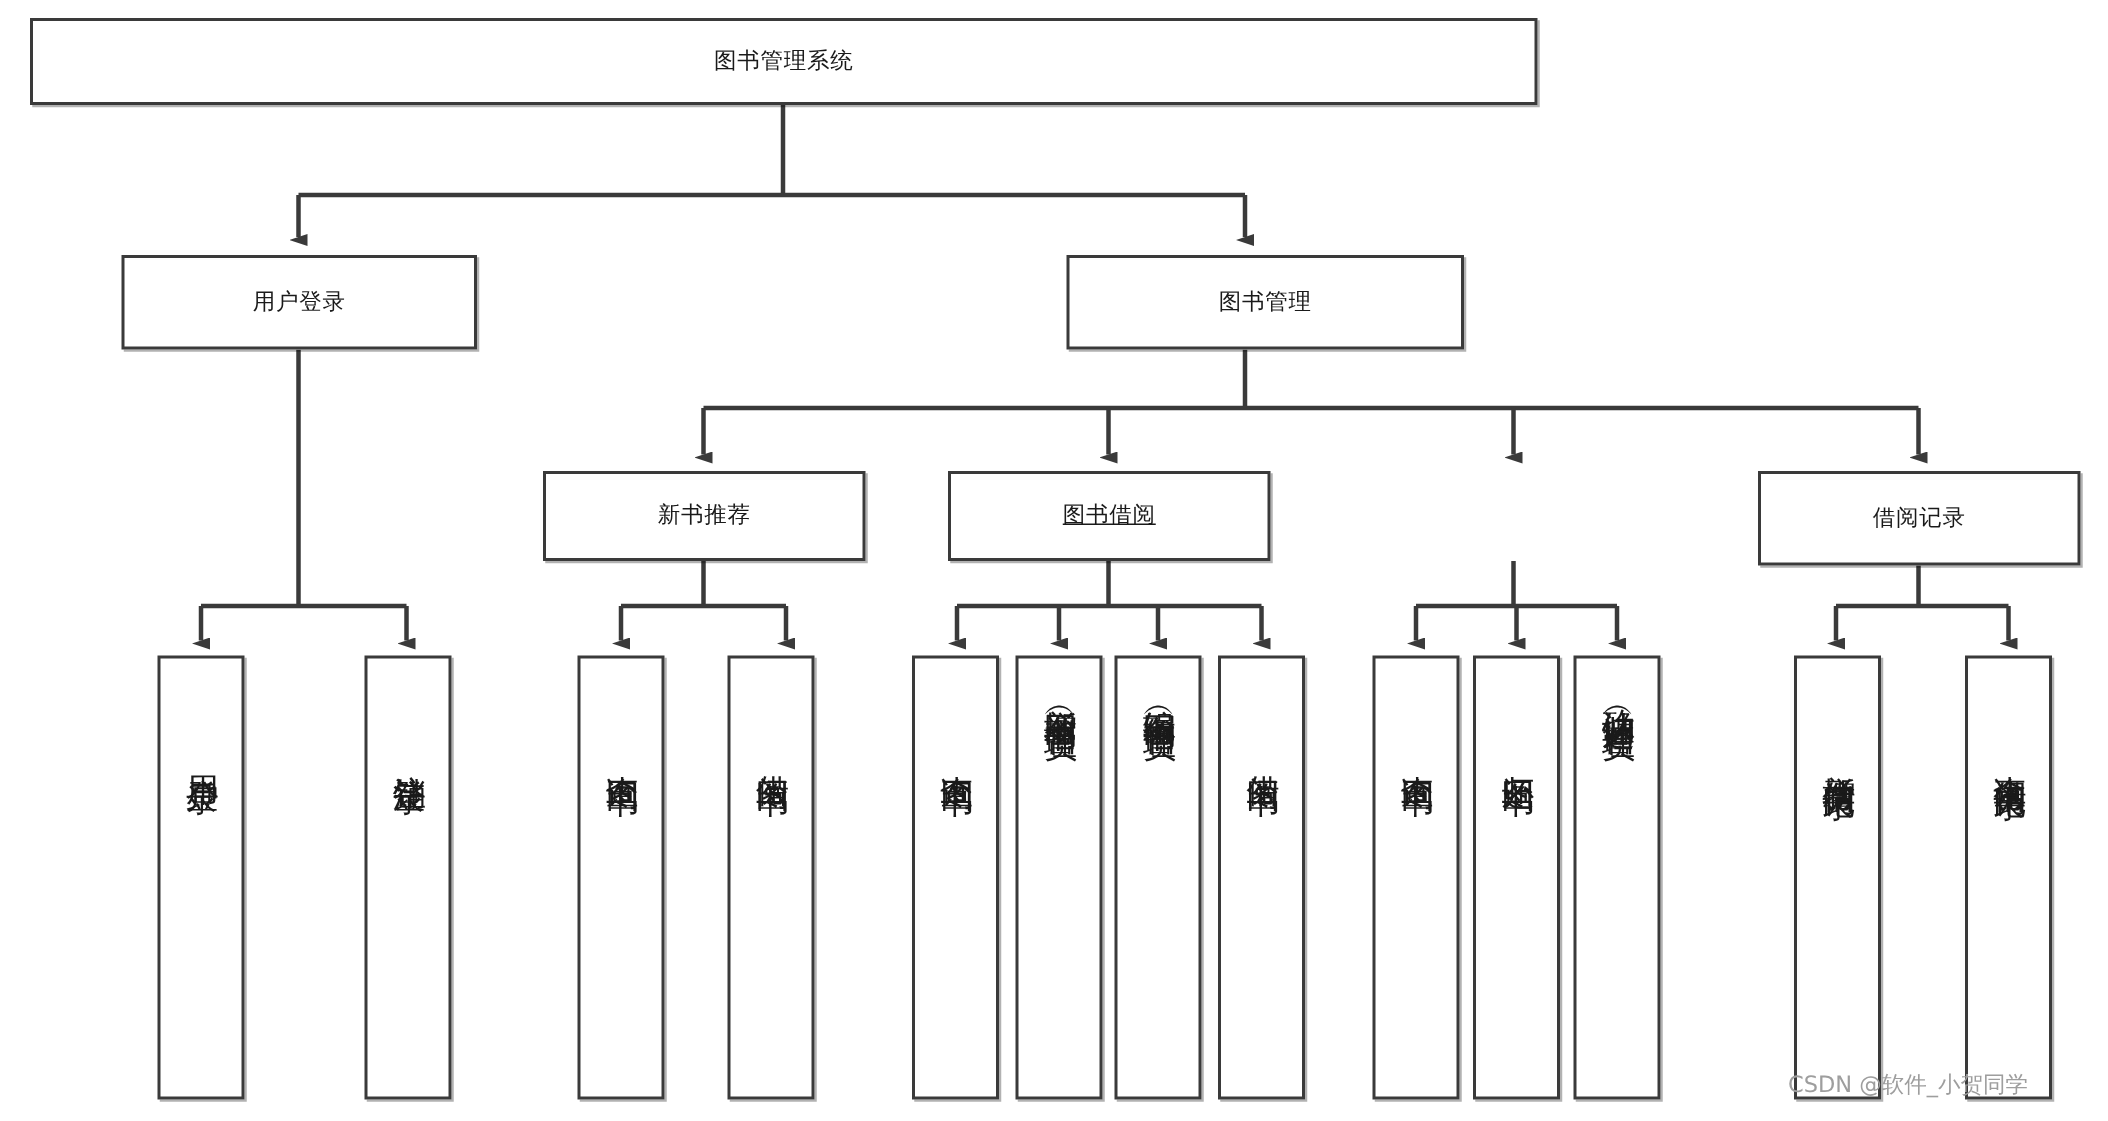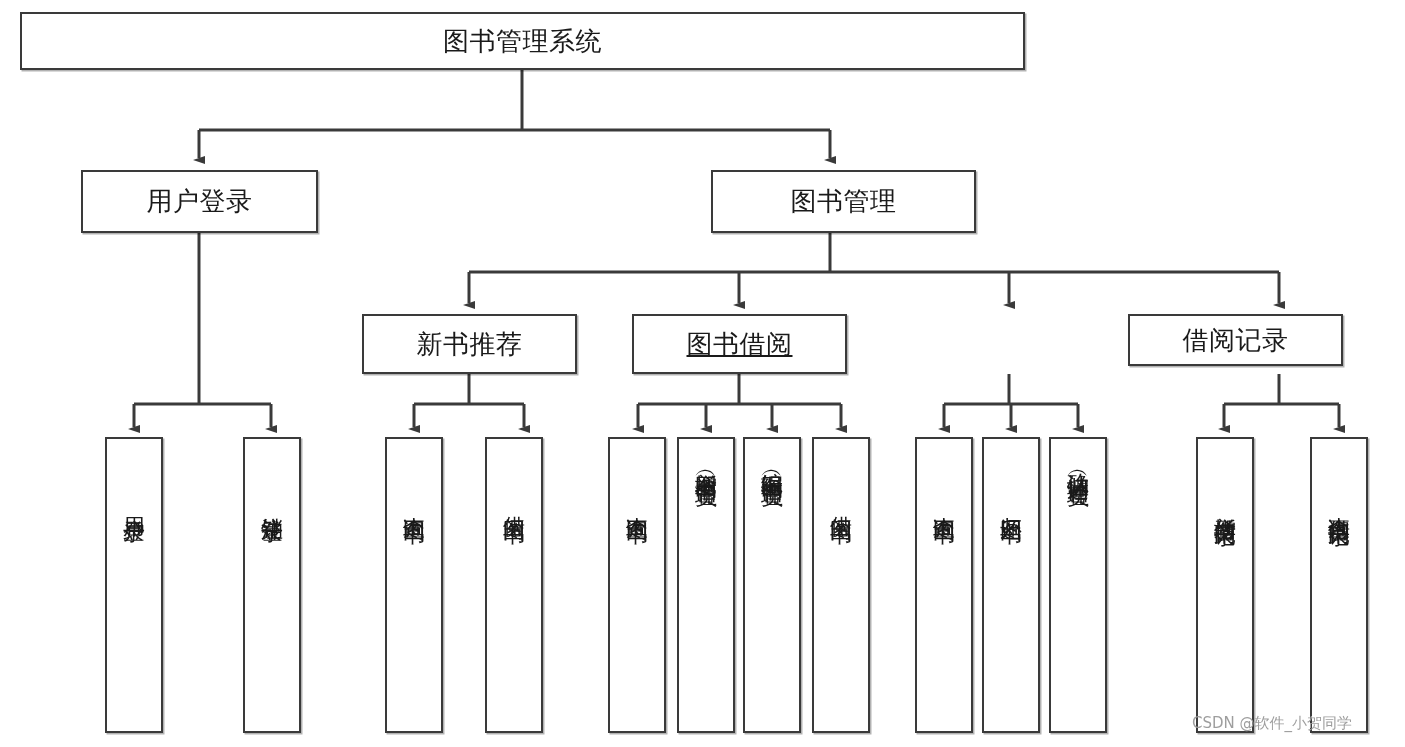--- a/index.html
+++ b/index.html
@@ -37,21 +37,21 @@
     color: #1a1a1a;
   }
   .node .label {
     display: block;
     text-align: center;
     line-height: 1.18;
     letter-spacing: 0.5px;
   }
   .node.horiz .label {
     writing-mode: horizontal-tb;
-    font-size: 26px;
+    font-size: 15px;
   }
   .node.vert {
     align-items: flex-start;
     padding-top: 12px;
   }
   .node.vert .label {
     writing-mode: vertical-rl;
     text-orientation: upright;
     font-size: 22px;
     line-height: 1.0;
@@ -140,21 +140,21 @@
   <div class="node horiz" style="left:711px; top:170px; width:265px; height:63px;">
     <span class="label">图书管理</span>
   </div>
 
   <div class="node horiz" style="left:362px; top:314px; width:215px; height:60px;">
     <span class="label">新书推荐</span>
   </div>
   <div class="node horiz" style="left:632px; top:314px; width:215px; height:60px;text-decoration:underline;">
     <span class="label">图书借阅</span>
   </div>
-  <div class="node horiz" style="left:1128px; top:314px; width:215px; height:52px;">
+  <div class="node horiz" style="left:1172px; top:314px; width:215px; height:63px;">
     <span class="label">借阅记录</span>
   </div>
 
   <div class="node vert mid" style="left:105px; top:437px; width:58px; height:296px;">
     <span class="label">用户登录</span>
   </div>
   <div class="node vert mid" style="left:243px; top:437px; width:58px; height:296px;">
     <span class="label">注销登录</span>
   </div>
 

